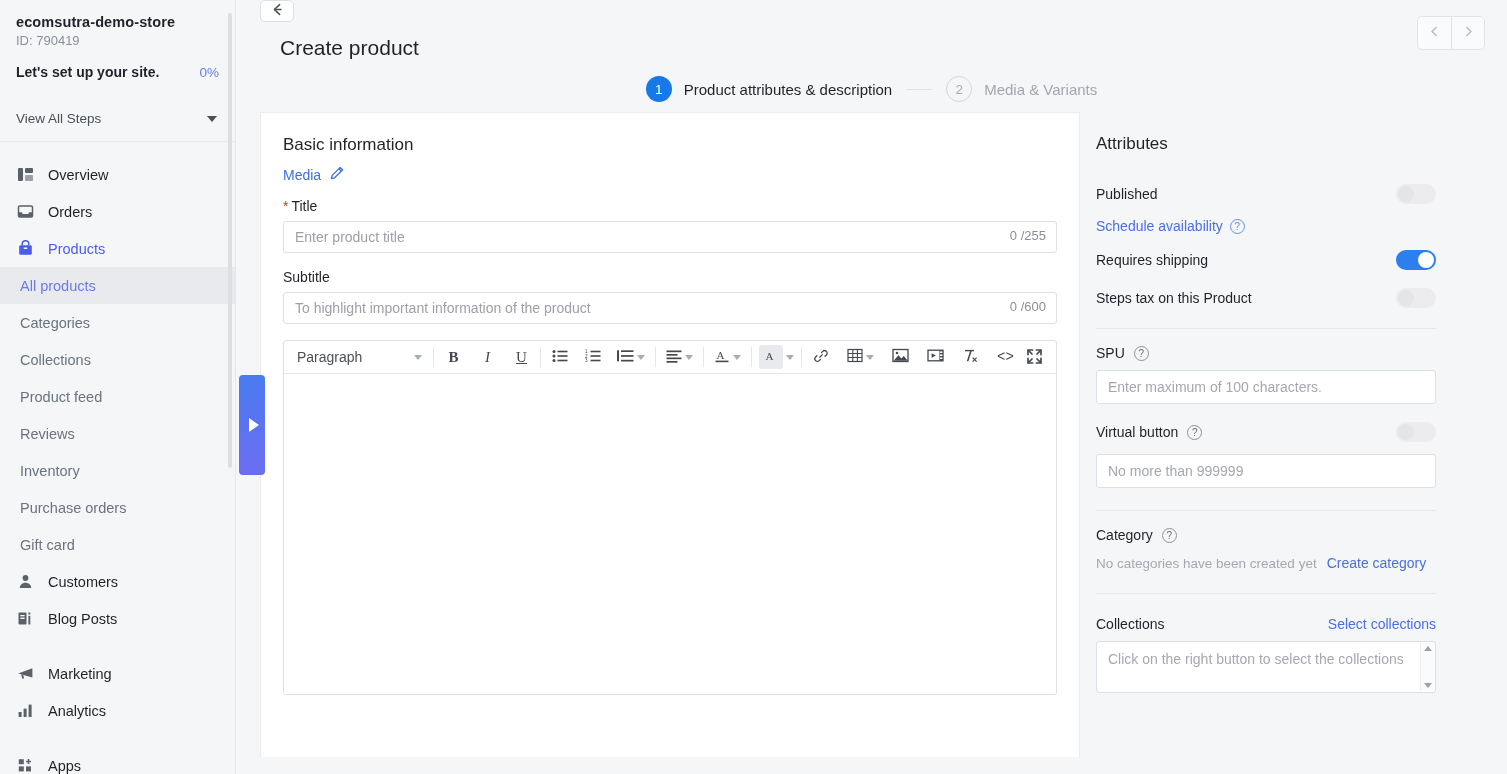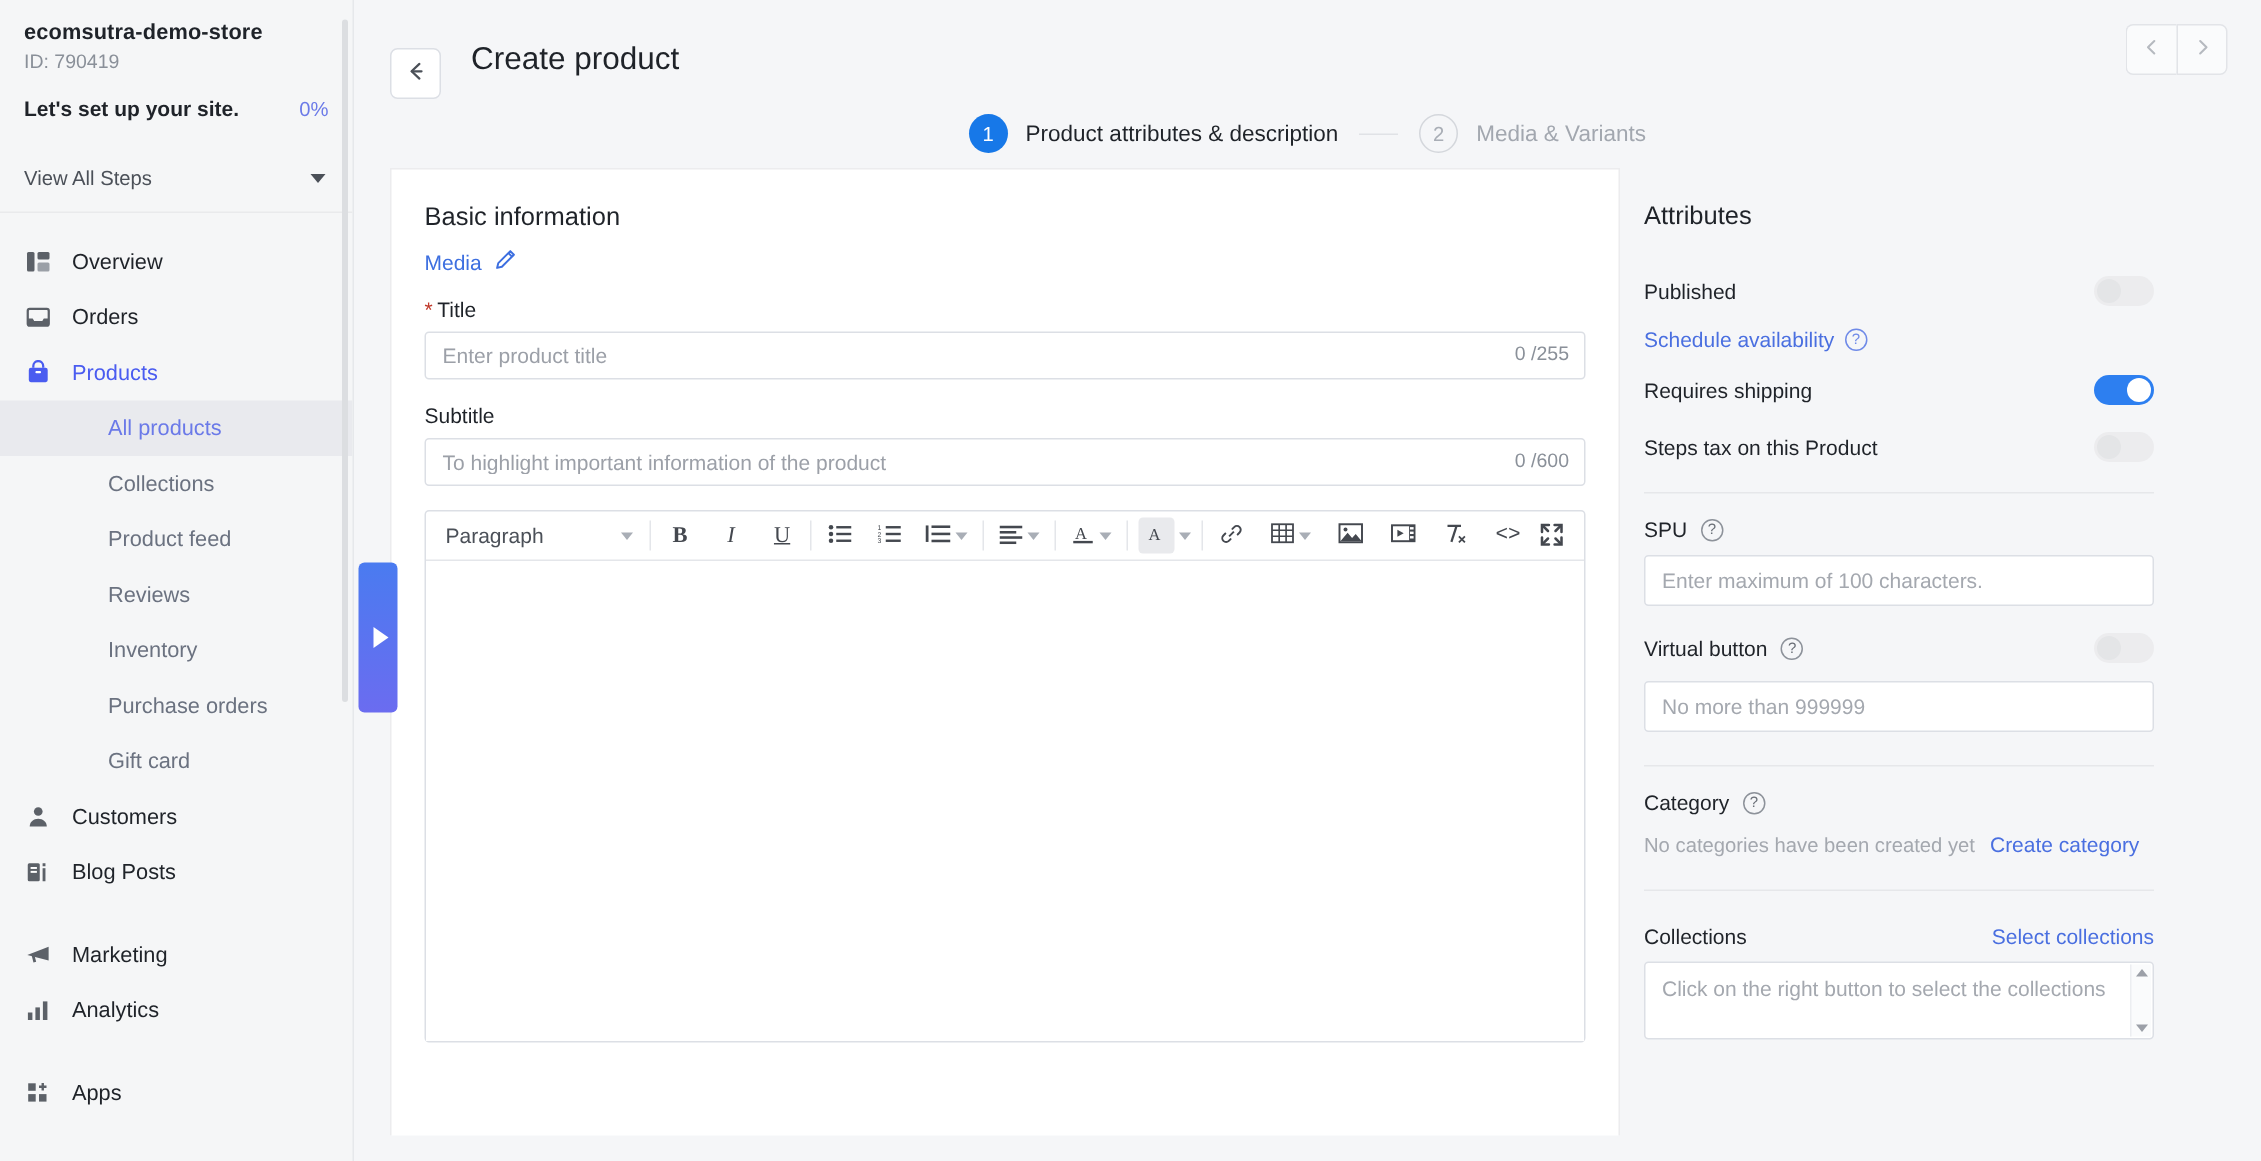--- a/index.html
+++ b/index.html
@@ -44,21 +44,21 @@
     display:flex; align-items:center; gap:14px;
     height:37px; padding:0 16px;
     font-size:14.5px; color:#1f2329;
     cursor:pointer;
   }
   .nav-item .ico { width:18px; height:18px; display:flex; align-items:center; justify-content:center; flex:0 0 18px; }
   .nav-item .ico svg { display:block; }
   .nav-item.active-parent { color:#4a5cf0; }
   .sub-item {
     height:37px; display:flex; align-items:center;
-    padding-left:72px; font-size:14.5px; color:#6b7280; cursor:pointer;
+    padding-left:20px; font-size:14.5px; color:#6b7280; cursor:pointer;
   }
   .sub-item.active { background:#e9eaee; color:#6b7ae8; }
   .nav-gap { height:18px; }
   .sb-scroll {
     position:absolute; right:3px; top:13px; width:4px; height:455px;
     background:#dcdee1; border-radius:3px;
   }
 
   
   .collapse-handle {
@@ -70,21 +70,21 @@
     cursor:pointer; z-index:20;
   }
   .collapse-handle .tri {
     width:0;height:0;border-top:7px solid transparent;border-bottom:7px solid transparent;border-left:10px solid #fff;
     margin-left:3px;
   }
 
   
   .main { flex:1; height:774px; position:relative; overflow:hidden; background:#f5f6f8; }
 
-  .topbar { height:66px; display:flex; align-items:flex-end; padding:0 22px 0 24px; position:relative; }
+  .topbar { height:66px; display:flex; align-items:flex-start; padding:0 22px 0 24px; position:relative;flex-direction:column; }
   .back-btn {
     width:34px; height:34px; border:1px solid #dcdfe5; border-radius:5px;
     background:#fff; display:flex; align-items:center; justify-content:center; cursor:pointer;
   }
   .page-title { font-size:21px; color:#1f2329; margin-left:20px; font-weight:400; }
   .pager { position:absolute; right:22px; top:16px; display:flex; }
   .pager button {
     width:34px;height:34px;border:1px solid #e2e4e8;background:#fafbfc;
     display:flex;align-items:center;justify-content:center;cursor:pointer;padding:0;
   }
@@ -264,20 +264,23 @@
               <path d="M5.2 5.2V4a3.3 3.3 0 0 1 6.6 0v1.2" fill="none" stroke="#4a5cf0" stroke-width="1.5"></path>
               <rect x="2.2" y="5.2" width="12.6" height="9.6" rx="1.4" fill="#4a5cf0"></rect>
               <rect x="6.6" y="7.4" width="3.8" height="1.5" rx="0.7" fill="#fff"></rect>
             </svg>
         </span>
         <span>Products</span>
       </div>
 
       <div class="sub-item active">
         <span>All products</span>
+      </div>
+      <div class="sub-item">
+        <span>Categories</span>
       </div>
       <div class="sub-item">
         <span>Collections</span>
       </div>
       <div class="sub-item">
         <span>Product feed</span>
       </div>
       <div class="sub-item">
         <span>Reviews</span>
       </div>

